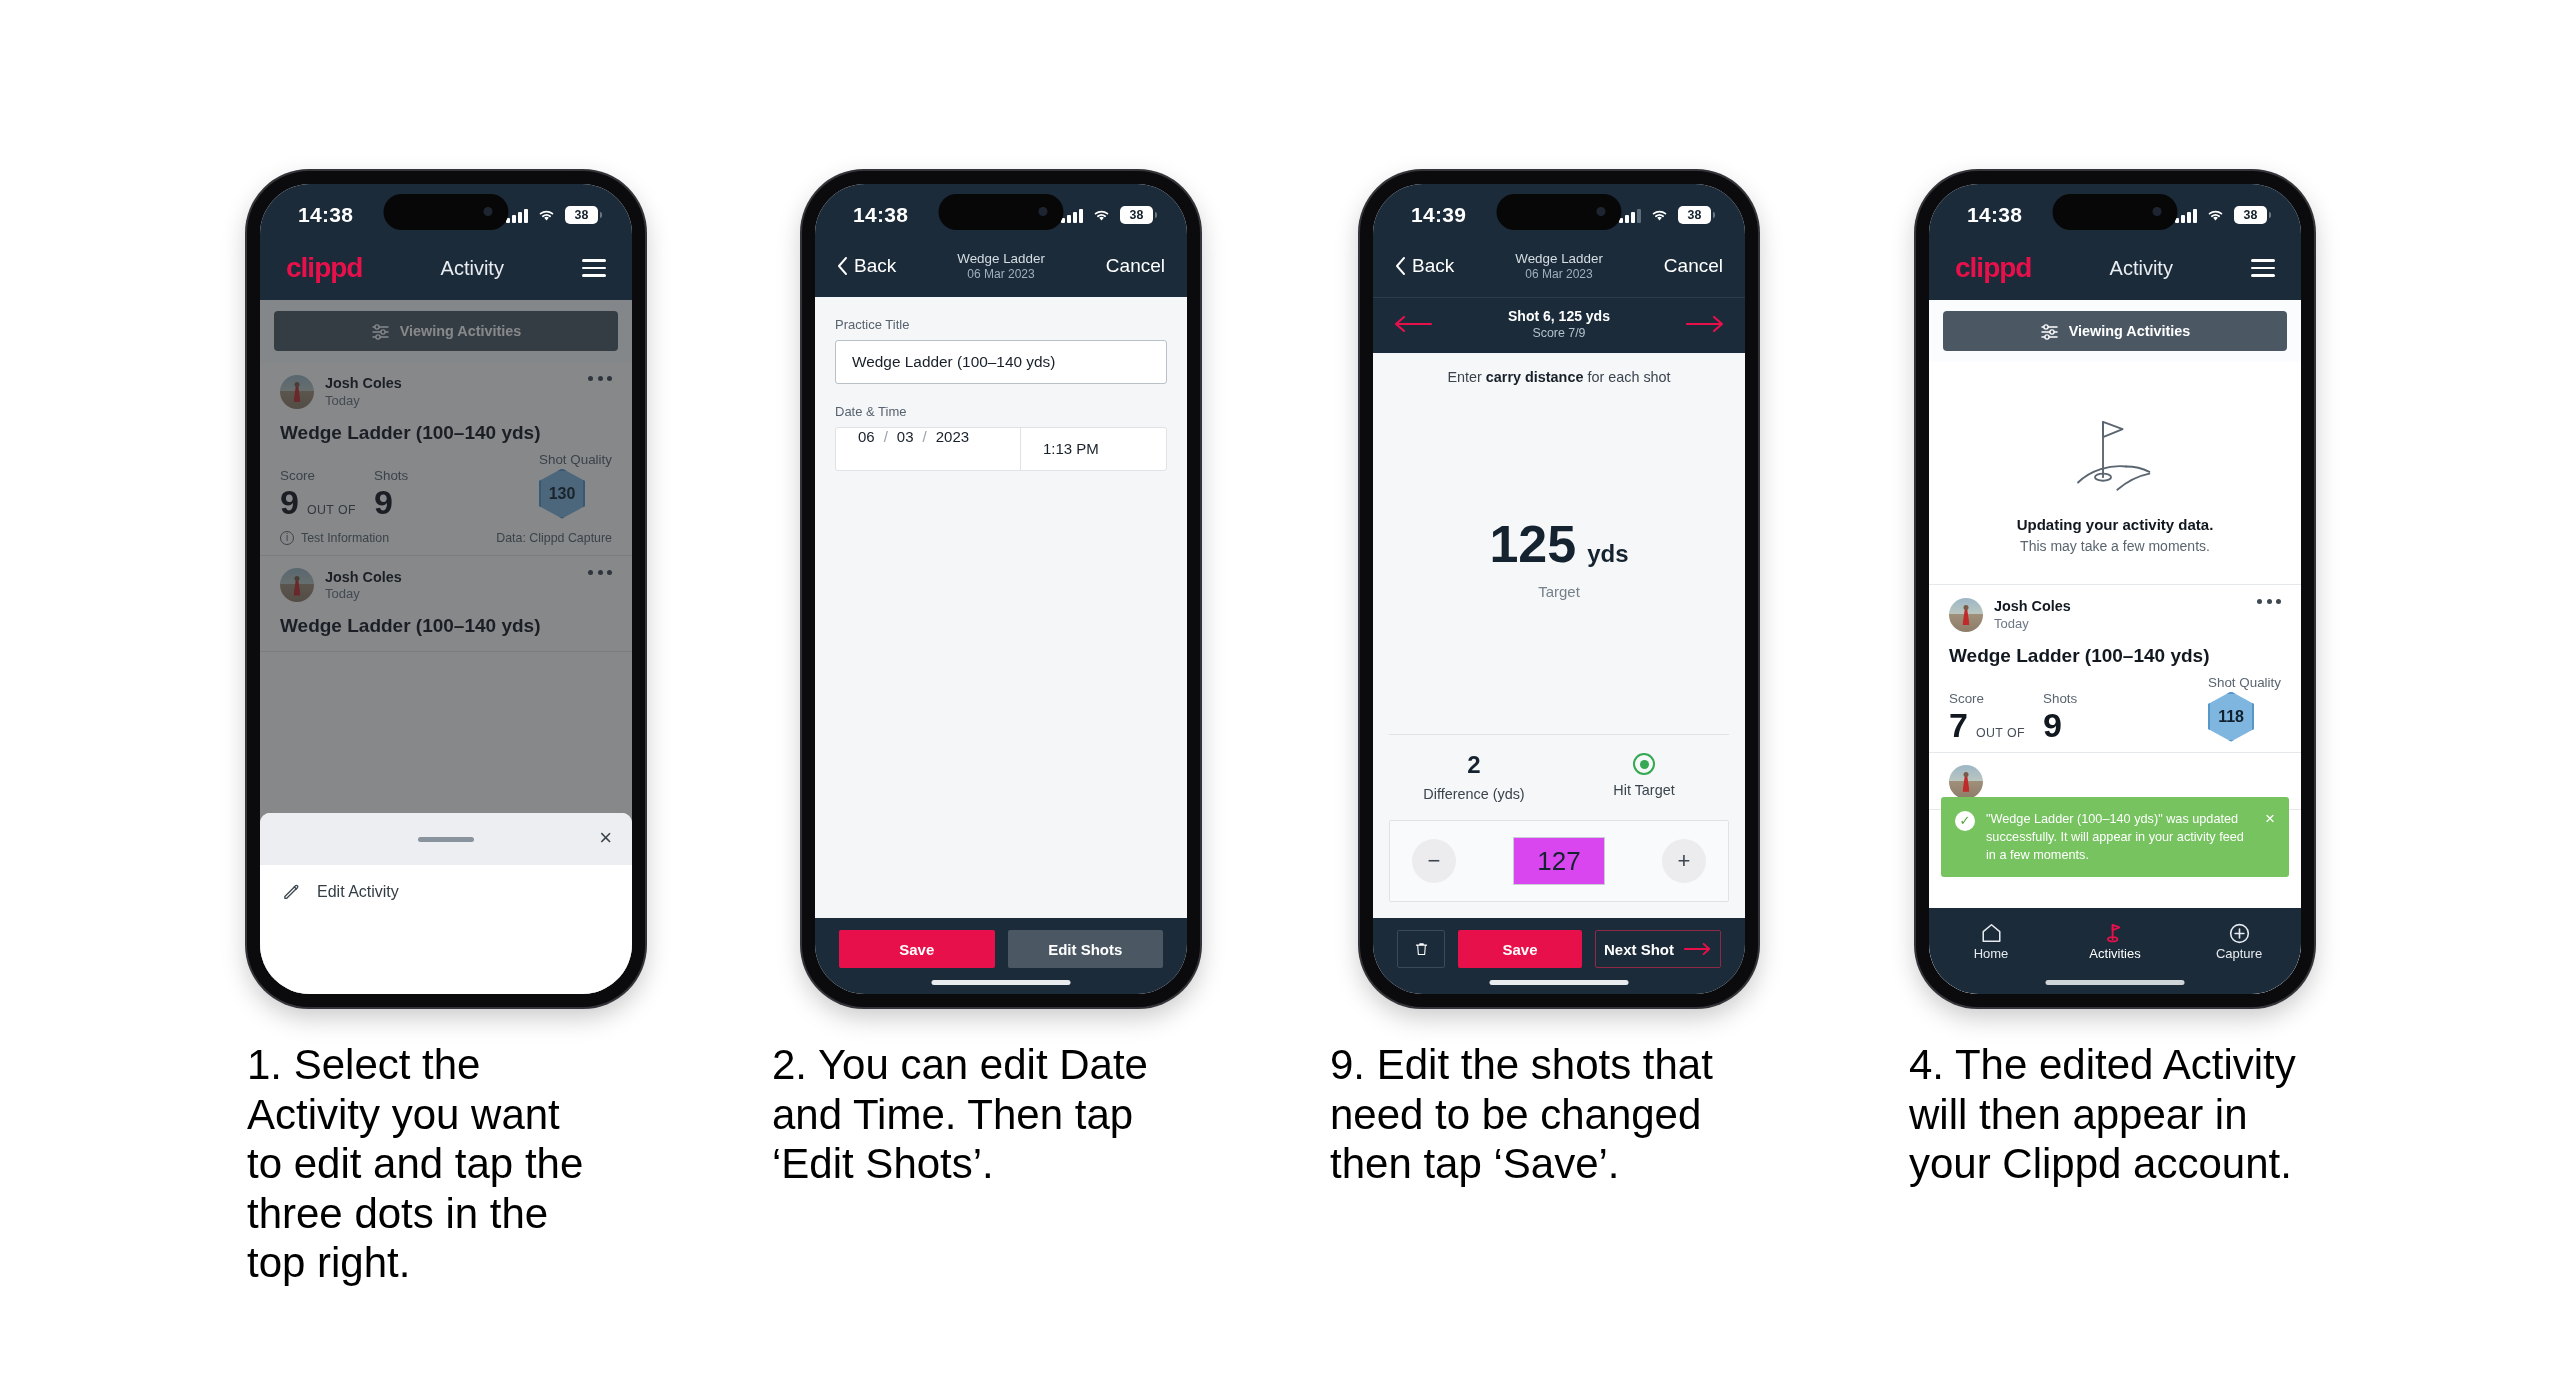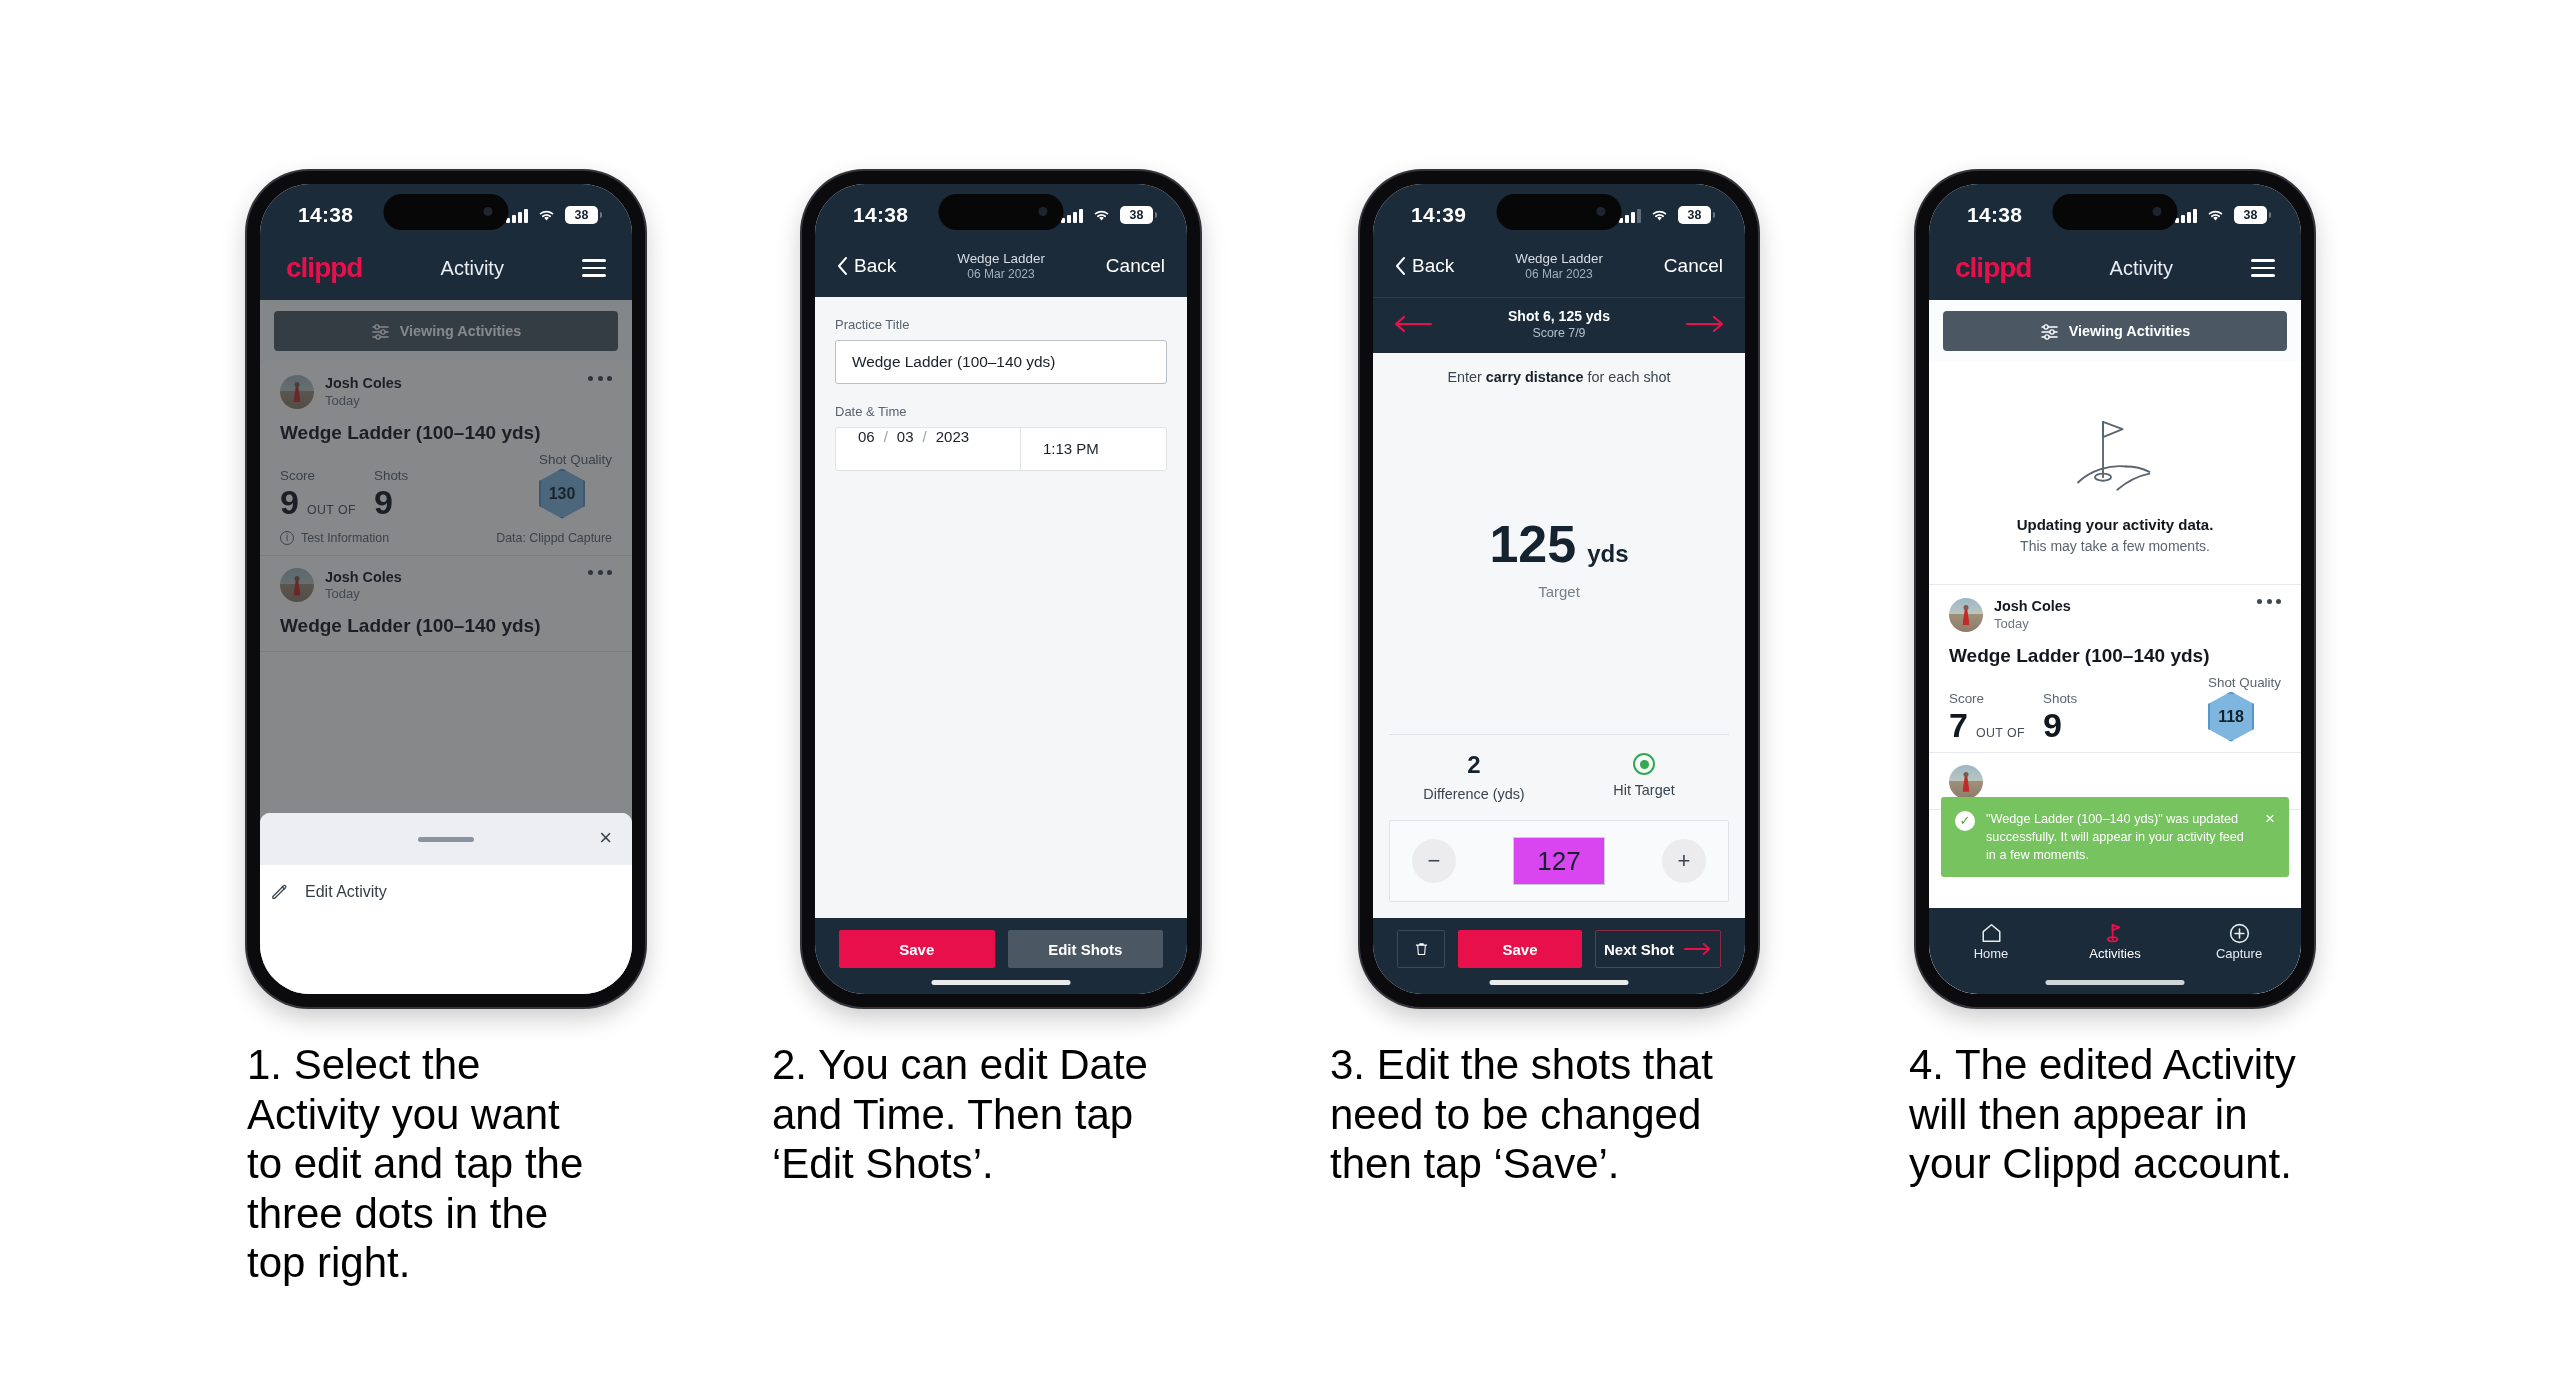--- a/index.html
+++ b/index.html
@@ -157,21 +157,21 @@
   .sheet {
     position:absolute; left:0; right:0; bottom:0; z-index:6;
     background:#fff; border-radius:10px 10px 0 0; overflow:hidden;
   }
   .sheet-head {
     height:52px; background:#eceef1; position:relative;
     display:flex; align-items:center; justify-content:center;
   }
   .grabber { width:56px;height:5px;border-radius:3px;background:#8a949e; }
   .sheet-x { position:absolute; right:20px; top:14px; font-size:22px; color:#3b444d; line-height:1;}
-  .sheet-item { display:flex; align-items:center; gap:16px; padding:17px 10px; font-size:16px; color:#333d46; }
+  .sheet-item { display:flex; align-items:center; gap:16px; padding:17px 22px; font-size:16px; color:#333d46; }
 
   
   .form { padding: 16px 20px 0 20px; background:#f4f6f8; flex:1; }
   .flabel { font-size:13px; color:#586370; margin: 4px 0 8px; }
   .finput {
     background:#fff; border:1px solid #b9c0c7; border-radius:3px;
     height:44px; display:flex; align-items:center; padding:0 16px;
     font-size:15.4px; color:#18202a; margin-bottom: 20px;
   }
   .datetime {
@@ -536,21 +536,21 @@
         <div class="btn btn-ghost">
           <span>Next Shot</span>
           <svg width="28" height="14" viewBox="0 0 30 14">
             <path d="M1 7h26M21 1.5L27 7l-6 5.5" stroke="#e8104a" stroke-width="2" fill="none" stroke-linecap="round" stroke-linejoin="round"></path>
           </svg>
         </div>
       </div>
       <div class="homebar"></div>
     </div>
   </div>
-  <div class="caption" style="left:1330px; top:1040px; width:468px;">3. Edit the shots that
+  <div class="caption" style="left:1330px; top:1040px; width:468px;">9. Edit the shots that
 need to be changed
 then tap ‘Save’.</div>
 
   <div class="phone" style="left:1916px; top:171px;">
     <div class="screen">
 
       <div class="statusbar">
         <div class="sb-time">14:38</div>
         <div class="notch"></div>
         <div class="sb-right">

